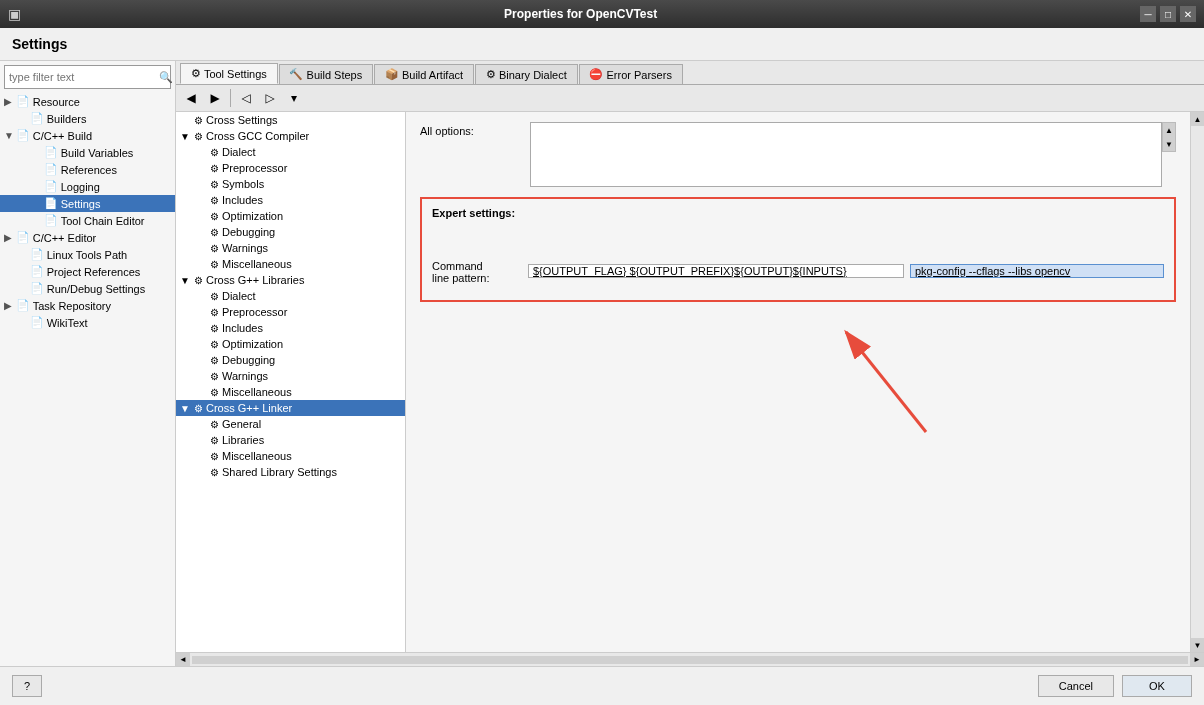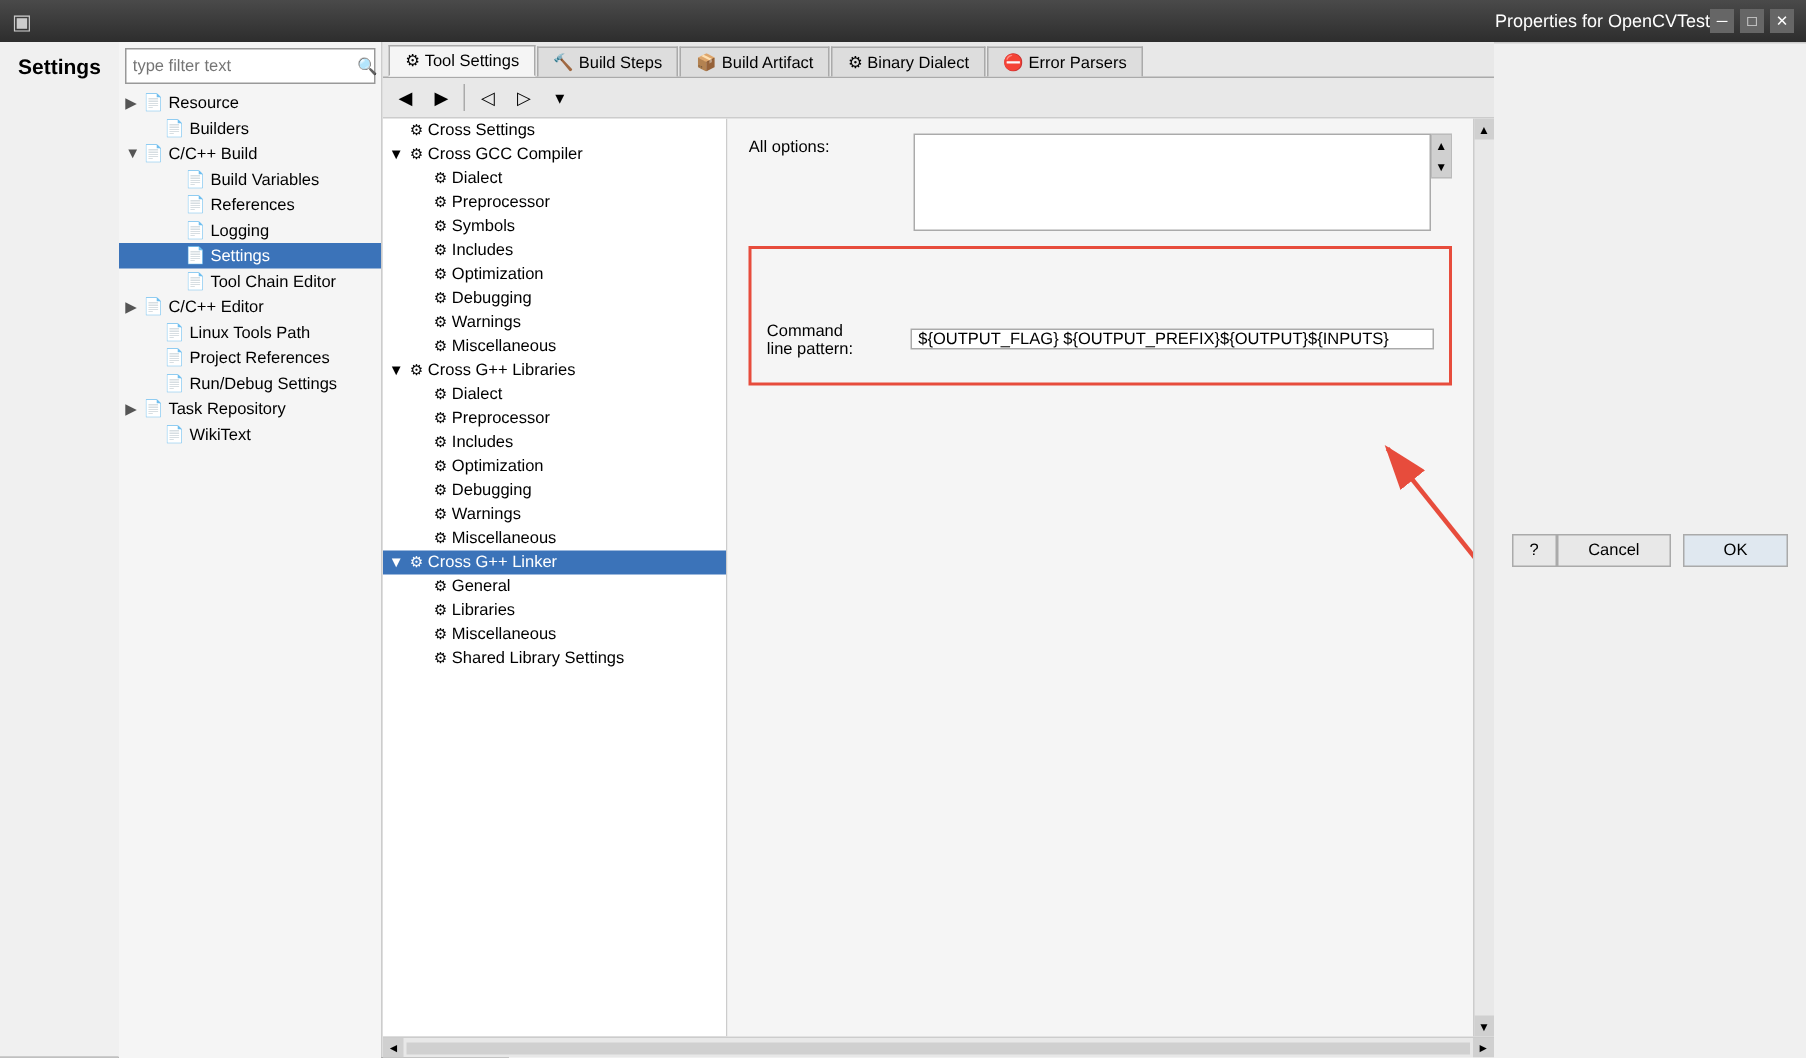--- a/index.html
+++ b/index.html
@@ -8,32 +8,33 @@
     
     .title-bar {
       background: linear-gradient(to bottom, #4a4a4a, #2d2d2d);
       color: #fff;
       height: 28px;
       display: flex;
       align-items: center;
       justify-content: space-between;
       padding: 0 8px;
     }
-    .title-bar-title { flex: 1; text-align: right; font-size: 12px; }
+    .title-bar-title { flex: 1; text-align: center; font-size: 12px; font-weight: bold; }
     .title-bar-controls { display: flex; gap: 4px; }
     .title-bar-btn { 
       width: 16px; height: 16px; border: none; background: #666; color: #fff; 
       cursor: pointer; font-size: 10px; display: flex; align-items: center; justify-content: center;
     }
     .title-bar-icon { font-size: 14px; color: #ccc; }
 
     
     .dialog {
       background: #f0f0f0;
       display: flex;
+      flex-direction: column;
       height: calc(705px - 28px);
     }
 
     
     .dialog-header {
       background: #f0f0f0;
       padding: 8px 12px;
       border-bottom: 1px solid #ccc;
       font-size: 14px;
       font-weight: bold;
@@ -217,20 +218,21 @@
       gap: 4px;
       margin-top: 38px;
     }
     .cmd-pattern-input {
       border: 1px solid #aaa;
       padding: 2px 4px;
       font-size: 11px;
       background: #fff;
       height: 14px;
       flex: 1;
+      text-decoration: underline;
     }
     .cmd-pattern-input.highlight {
       background: #d0e0f5;
       border-color: #5a90d0;
     }
 
     
     .dialog-footer {
       background: #f0f0f0;
       border-top: 1px solid #ccc;
@@ -559,24 +561,26 @@
               <textarea class="field-textarea" style="flex: 1 1 0%; resize: none;"></textarea>
               <div class="scrollbar-side">
                 <button class="sb-btn">▲</button>
                 <div class="sb-track"></div>
                 <button class="sb-btn">▼</button>
               </div>
             </div>
           </div>
 
           <div class="expert-box">
+            <div class="expert-title">Expert settings:</div>
             <div class="field-row cmd-pattern-row" style="align-items:center; gap:6px;">
               <span class="field-label" style="white-space:pre-line; font-size:11px; width:90px; flex-shrink:0;">Command
 line pattern:</span>
               <input class="cmd-pattern-input" type="text" style="flex: 1.5 1 0%;" value="${OUTPUT_FLAG} ${OUTPUT_PREFIX}${OUTPUT}${INPUTS}">
+              <input class="cmd-pattern-input highlight" type="text" style="flex: 1 1 0%;" value="pkg-config --cflags --libs opencv">
             </div>
           </div>
 
           <svg class="annotation-svg" style="position:absolute; left:0; top:0; width:100%; height:100%; overflow:visible; pointer-events:none;">
 
             <defs>
               <marker id="arrowhead" markerWidth="10" markerHeight="7" refX="9" refY="3.5" orient="auto">
                 <polygon points="0 0, 10 3.5, 0 7" fill="#e74c3c"></polygon>
               </marker>
             </defs>

